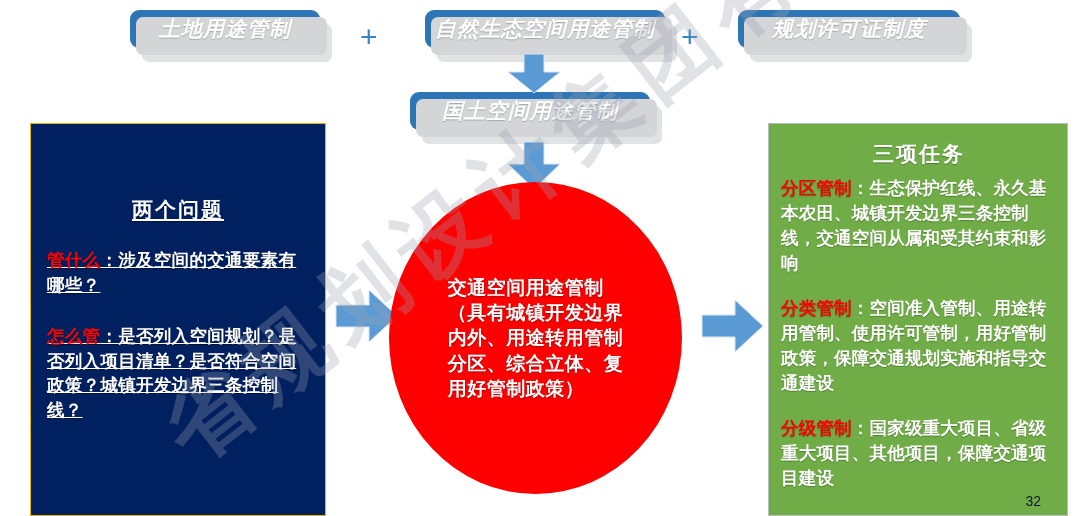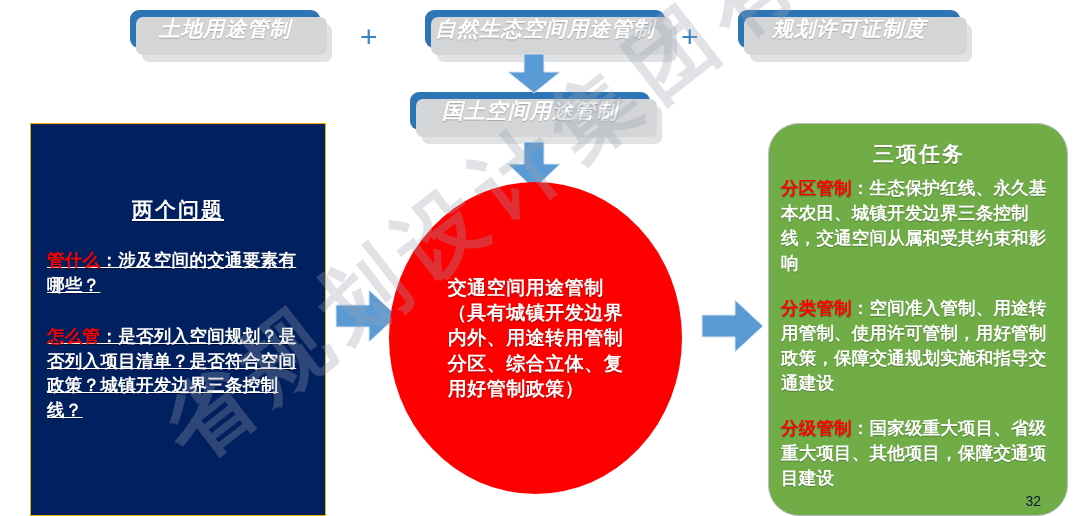--- a/index.html
+++ b/index.html
@@ -266,21 +266,21 @@
       <div>用好管制政策）</div>
     </div>
   </div>
 
   <div class="arrow" style="left:702px; top:298px; width:62px; height:56px;">
     <svg width="62" height="56" viewBox="0 0 62 56">
       <polygon points="0,17 33,17 33,2 61,28 33,54 33,39 0,39" fill="#5b9bd5" stroke="#d8e4f0" stroke-width="1"></polygon>
     </svg>
   </div>
 
-  <div class="green-panel" style="left:768px; top:123px; width:300px; height:393px;border-radius:31px;">
+  <div class="green-panel" style="left:768px; top:123px; width:300px; height:393px;">
     <div class="green-title">三项任务</div>
 
     <div class="green-para">
       <span class="kw-red">分区管制</span><span>：</span><span>生态保护红线、永久基本农田、城镇开发边界三条控制线，交通空间从属和受其约束和影响</span>
     </div>
 
     <div class="green-para">
       <span class="kw-red">分类管制</span><span>：</span><span>空间准入管制、用途转用管制、使用许可管制，用好管制政策，保障交通规划实施和指导交通建设</span>
     </div>
 

